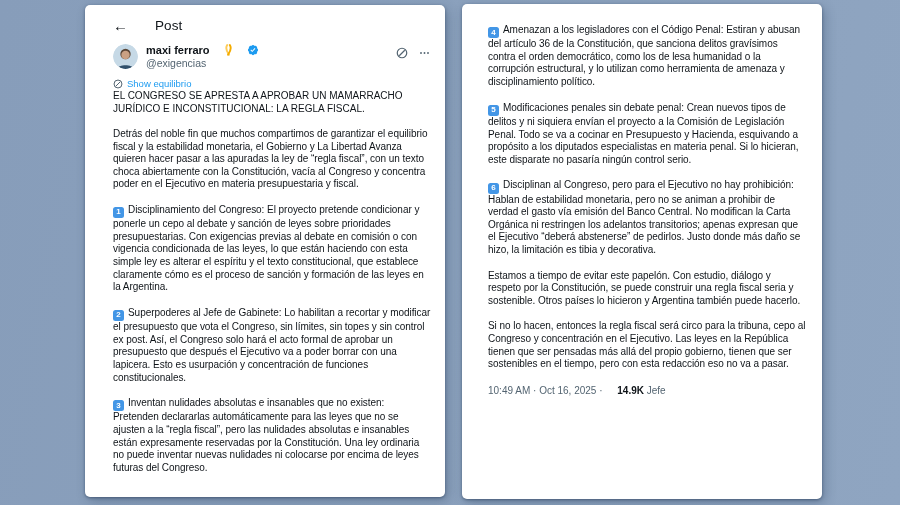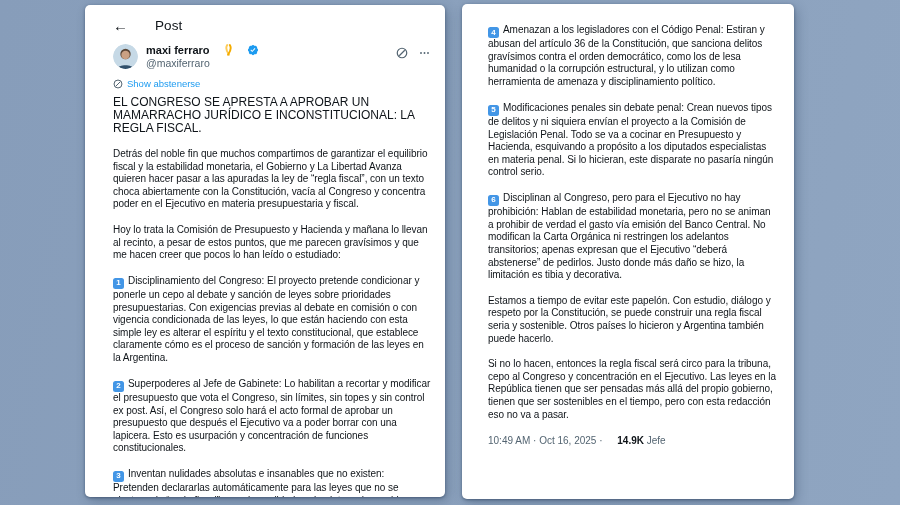--- a/index.html
+++ b/index.html
@@ -8,21 +8,21 @@
     background:linear-gradient(100deg,#879dba 0%,#8ba1bd 50%,#8fa5c1 100%);
     font-family:"Liberation Sans",sans-serif;
     color:#0f1419;
     -webkit-font-smoothing:antialiased;
   }
   .page{
     position:absolute;background:#ffffff;border-radius:5px;overflow:hidden;
     box-shadow:0 1px 3px rgba(25,45,75,.5), 3px 4px 12px rgba(25,45,75,.28);
   }
   .page-left{left:85px;top:5px;width:360px;height:492px;}
-  .page-right{left:462px;top:4px;width:332px;height:495px;}
+  .page-right{left:462px;top:4px;width:360px;height:495px;}
   .inner-l{padding:10px 14px 0 28px;}
   .inner-r{padding:20px 16px 0 26px;}
 
   
   .hdr{display:flex;align-items:center;height:20px;}
   .back{font-size:15px;line-height:1;cursor:pointer;color:#0f1419;}
   .hdr-title{font-weight:normal;font-size:13.5px;margin-left:27px;letter-spacing:.1px;}
 
   
   .user-row{display:flex;align-items:flex-start;margin-top:9px;}
@@ -32,21 +32,21 @@
   .uname{font-weight:bold;font-size:11px;cursor:pointer;}
   .handle{font-size:10.5px;color:#536471;margin-top:1px;}
   .top-actions{display:flex;align-items:center;gap:10px;padding-top:3px;}
   .icon-btn{cursor:pointer;display:inline-flex;align-items:center;}
 
   
   .trans-row{display:flex;align-items:center;gap:4px;margin-top:9px;cursor:pointer;}
   .trans-label{color:#1d9bf0;font-size:9.5px;}
 
   
-  .headline{margin-top:7px;font-size:12px;line-height:13px;}
+  .headline{font-size:10px;line-height:13px;}
   .blk{margin-top:13px;font-size:10px;line-height:12.6px;letter-spacing:-0.05px;}
   .first{margin-top:0;}
   .numbadge{
     display:inline-flex;align-items:center;justify-content:center;
     width:11px;height:11px;border-radius:2.5px;background:#4396e6;color:#fff;
     font-size:8px;font-weight:bold;margin-right:4px;vertical-align:-1.5px;
   }
   .footer{margin-top:14px;font-size:10px;color:#536471;}
   .views-count{font-weight:bold;color:#0f1419;margin-left:12px;}
 </style>
@@ -84,21 +84,21 @@
               <path d="M4.2 1C2.2 4 2.6 8 6.6 13.8" stroke="#fdcb58" stroke-width="2.6" stroke-linecap="round"></path>
               <path d="M7.8 1C9.8 4 9.4 8 5.4 13.8" stroke="#f4ac00" stroke-width="2.6" stroke-linecap="round"></path>
             </svg>
           </span>
           <span class="icon-btn">
             <svg width="12" height="12" viewBox="0 0 24 24">
               <path fill="#1d9bf0" d="M22.25 12c0-1.43-.88-2.67-2.19-3.34.46-1.39.2-2.9-.81-3.91s-2.52-1.27-3.91-.81c-.66-1.31-1.91-2.19-3.34-2.19s-2.67.88-3.33 2.19c-1.4-.46-2.91-.2-3.92.81s-1.26 2.52-.8 3.91c-1.31.67-2.2 1.91-2.2 3.34s.89 2.67 2.2 3.34c-.46 1.39-.21 2.9.8 3.91s2.52 1.26 3.91.81c.67 1.31 1.91 2.19 3.34 2.19s2.68-.88 3.34-2.19c1.39.45 2.9.2 3.91-.81s1.27-2.52.81-3.91c1.31-.67 2.19-1.91 2.19-3.34zm-11.71 4.2L6.8 12.46l1.41-1.42 2.26 2.26 4.8-5.23 1.47 1.36-6.2 6.77z"></path>
             </svg>
           </span>
         </div>
-        <div class="handle">@maxiferraro</div>
+        <div class="handle">@exigencias</div>
       </div>
       <div class="top-actions">
         <span class="icon-btn">
           <svg width="12" height="12" viewBox="0 0 24 24" fill="none" stroke="#536471" stroke-width="2.4">
             <circle cx="12" cy="12" r="9.5"></circle>
               <path d="M6.5 17.5L17.5 6.5"></path>
           </svg>
         </span>
         <span class="icon-btn">
           <svg width="13" height="12" viewBox="0 0 24 24" fill="#536471">
@@ -110,27 +110,26 @@
       </div>
     </div>
 
     <div class="trans-row">
       <span class="icon-btn">
         <svg width="10" height="10" viewBox="0 0 24 24" fill="none" stroke="#536471" stroke-width="2.4">
           <circle cx="12" cy="12" r="9.5"></circle>
             <path d="M6.5 17.5L17.5 6.5"></path>
         </svg>
       </span>
-      <span class="trans-label">Show abstenerse</span>
+      <span class="trans-label">Show equilibrio</span>
     </div>
 
     <div class="headline">EL CONGRESO SE APRESTA A APROBAR UN MAMARRACHO JURÍDICO E INCONSTITUCIONAL: LA REGLA FISCAL.</div>
 
     <div class="blk">Detrás del noble fin que muchos compartimos de garantizar el equilibrio fiscal y la estabilidad monetaria, el Gobierno y La Libertad Avanza quieren hacer pasar a las apuradas la ley de “regla fiscal”, con un texto choca abiertamente con la Constitución, vacía al Congreso y concentra poder en el Ejecutivo en materia presupuestaria y fiscal.</div>
-    <div class="blk">Hoy lo trata la Comisión de Presupuesto y Hacienda y mañana lo llevan al recinto, a pesar de estos puntos, que me parecen gravísimos y que me hacen creer que pocos lo han leído o estudiado:</div>
     <div class="blk"><span class="numbadge">1</span><span>Disciplinamiento del Congreso: El proyecto pretende condicionar y ponerle un cepo al debate y sanción de leyes sobre prioridades presupuestarias. Con exigencias previas al debate en comisión o con vigencia condicionada de las leyes, lo que están haciendo con esta simple ley es alterar el espíritu y el texto constitucional, que establece claramente cómo es el proceso de sanción y formación de las leyes en la Argentina.</span></div>
     <div class="blk"><span class="numbadge">2</span><span>Superpoderes al Jefe de Gabinete: Lo habilitan a recortar y modificar el presupuesto que vota el Congreso, sin límites, sin topes y sin control ex post. Así, el Congreso solo hará el acto formal de aprobar un presupuesto que después el Ejecutivo va a poder borrar con una lapicera. Esto es usurpación y concentración de funciones constitucionales.</span></div>
     <div class="blk"><span class="numbadge">3</span><span>Inventan nulidades absolutas e insanables que no existen: Pretenden declararlas automáticamente para las leyes que no se ajusten a la “regla fiscal”, pero las nulidades absolutas e insanables están expresamente reservadas por la Constitución. Una ley ordinaria no puede inventar nuevas nulidades ni colocarse por encima de leyes futuras del Congreso.</span></div>
   </div>
 </div>
 
 <div class="page page-right">
   <div class="inner-r">
     <div class="blk first"><span class="numbadge">4</span><span>Amenazan a los legisladores con el Código Penal: Estiran y abusan del artículo 36 de la Constitución, que sanciona delitos gravísimos contra el orden democrático, como los de lesa humanidad o la corrupción estructural, y lo utilizan como herramienta de amenaza y disciplinamiento político.</span></div>
     <div class="blk"><span class="numbadge">5</span><span>Modificaciones penales sin debate penal: Crean nuevos tipos de delitos y ni siquiera envían el proyecto a la Comisión de Legislación Penal. Todo se va a cocinar en Presupuesto y Hacienda, esquivando a propósito a los diputados especialistas en materia penal. Si lo hicieran, este disparate no pasaría ningún control serio.</span></div>

